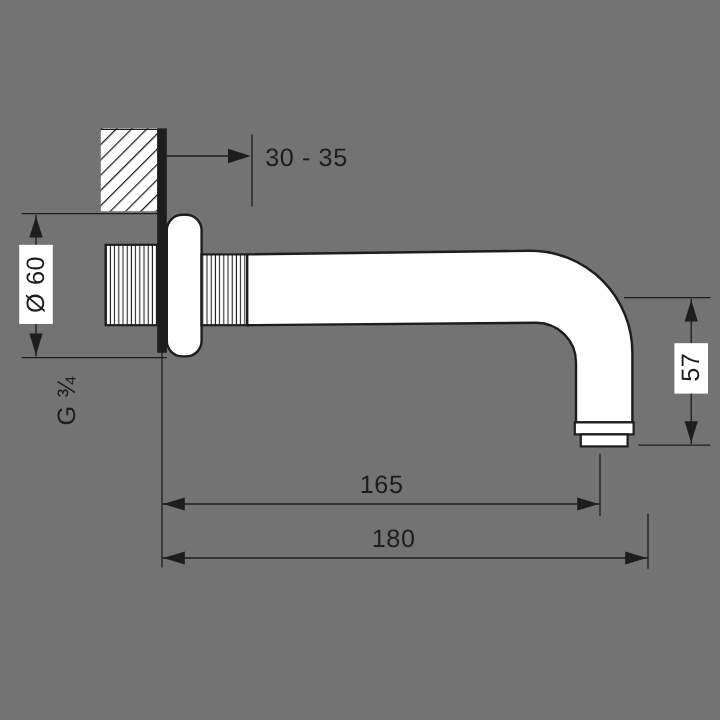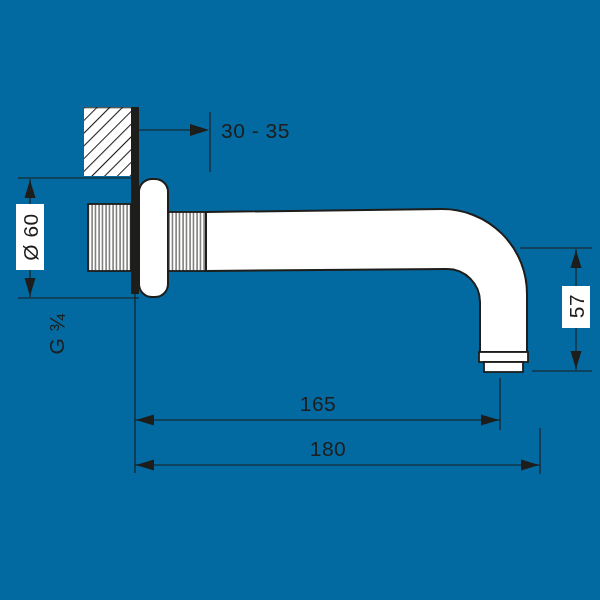--- a/index.html
+++ b/index.html
@@ -7,21 +7,21 @@
     padding: 0;
     width: 600px;
     height: 600px;
     background: #ffffff;
     overflow: hidden;
   }
   .canvas {
     width: 600px;
     height: 600px;
     position: relative;
-    background: #0369a1;
+    background: #737373;
   }
   svg text {
     font-family: "Liberation Sans", sans-serif;
     font-size: 21px;
     fill: #1d1d1b;
     letter-spacing: 0.5px;
   }
   .dim line, .ext-line {
     stroke: #1d1d1b;
     stroke-width: 1.1;

